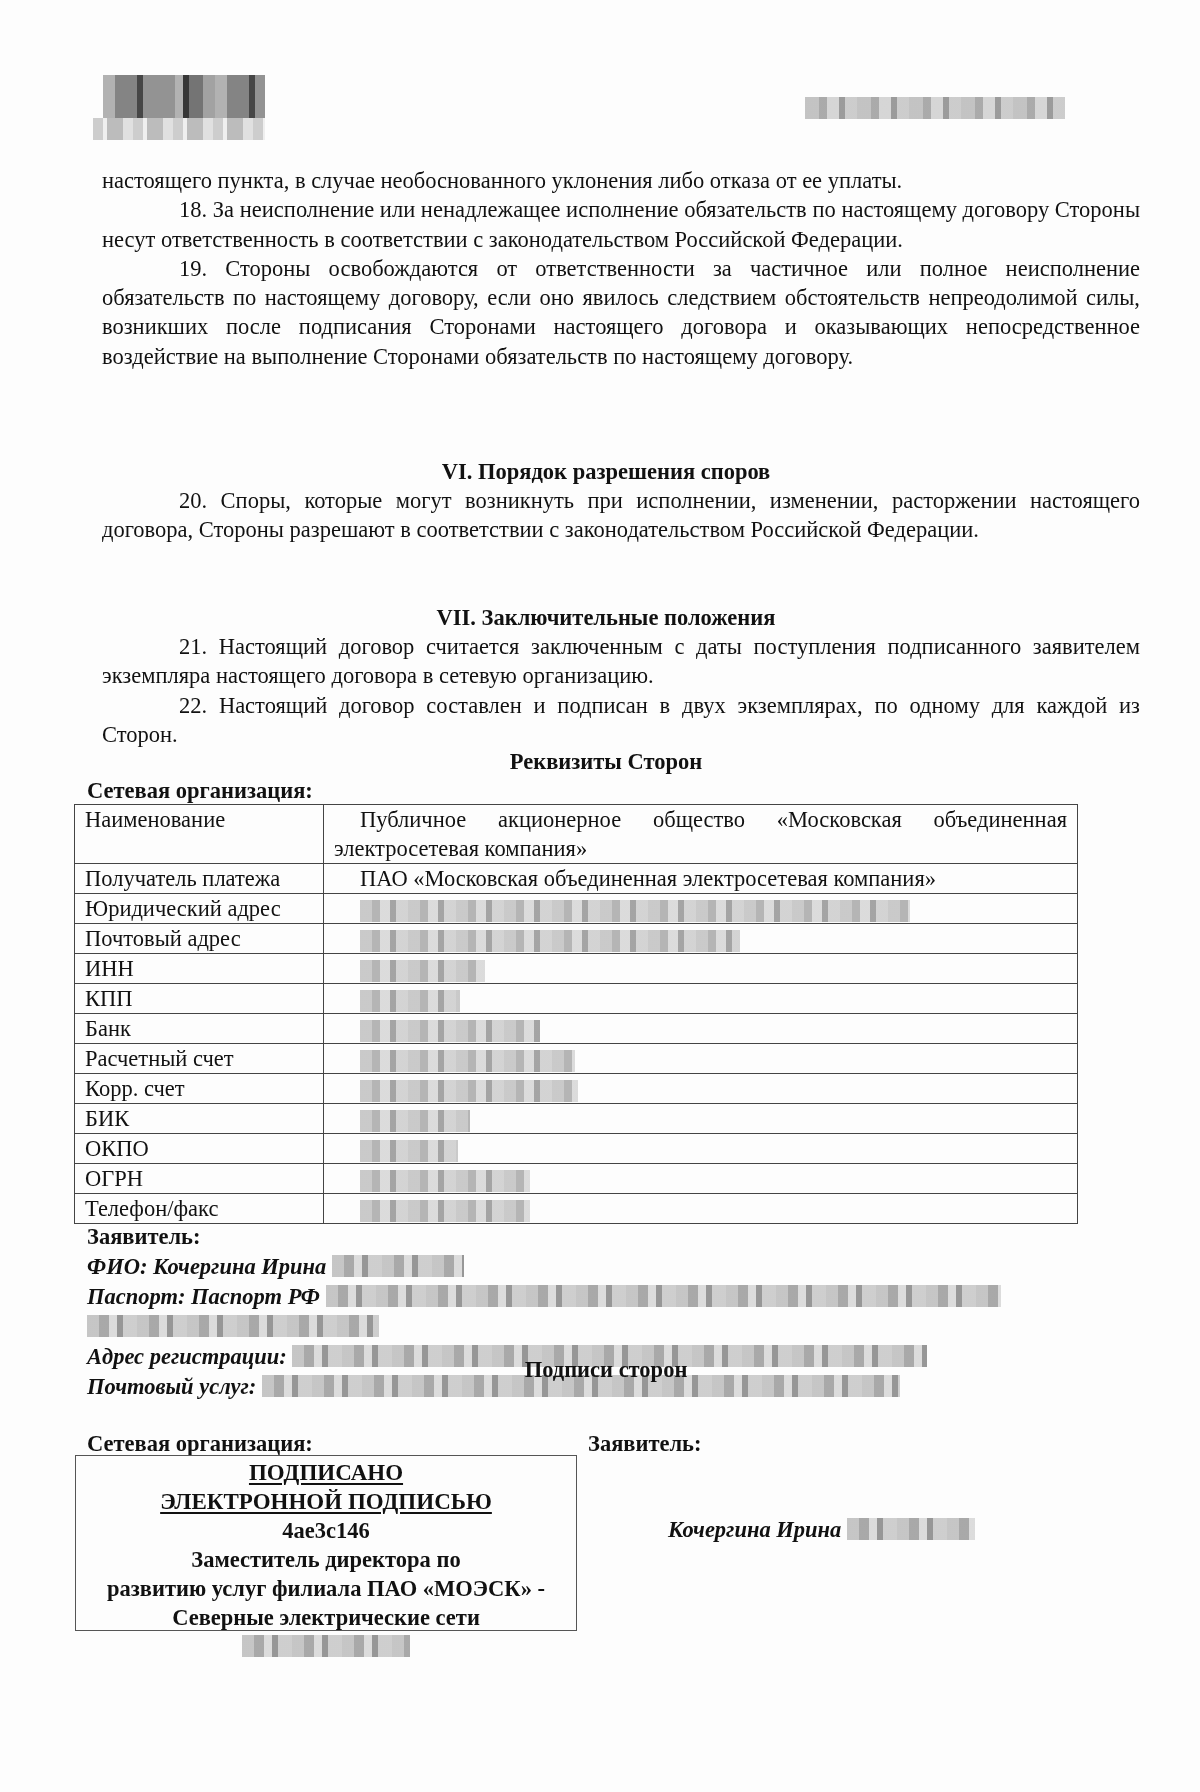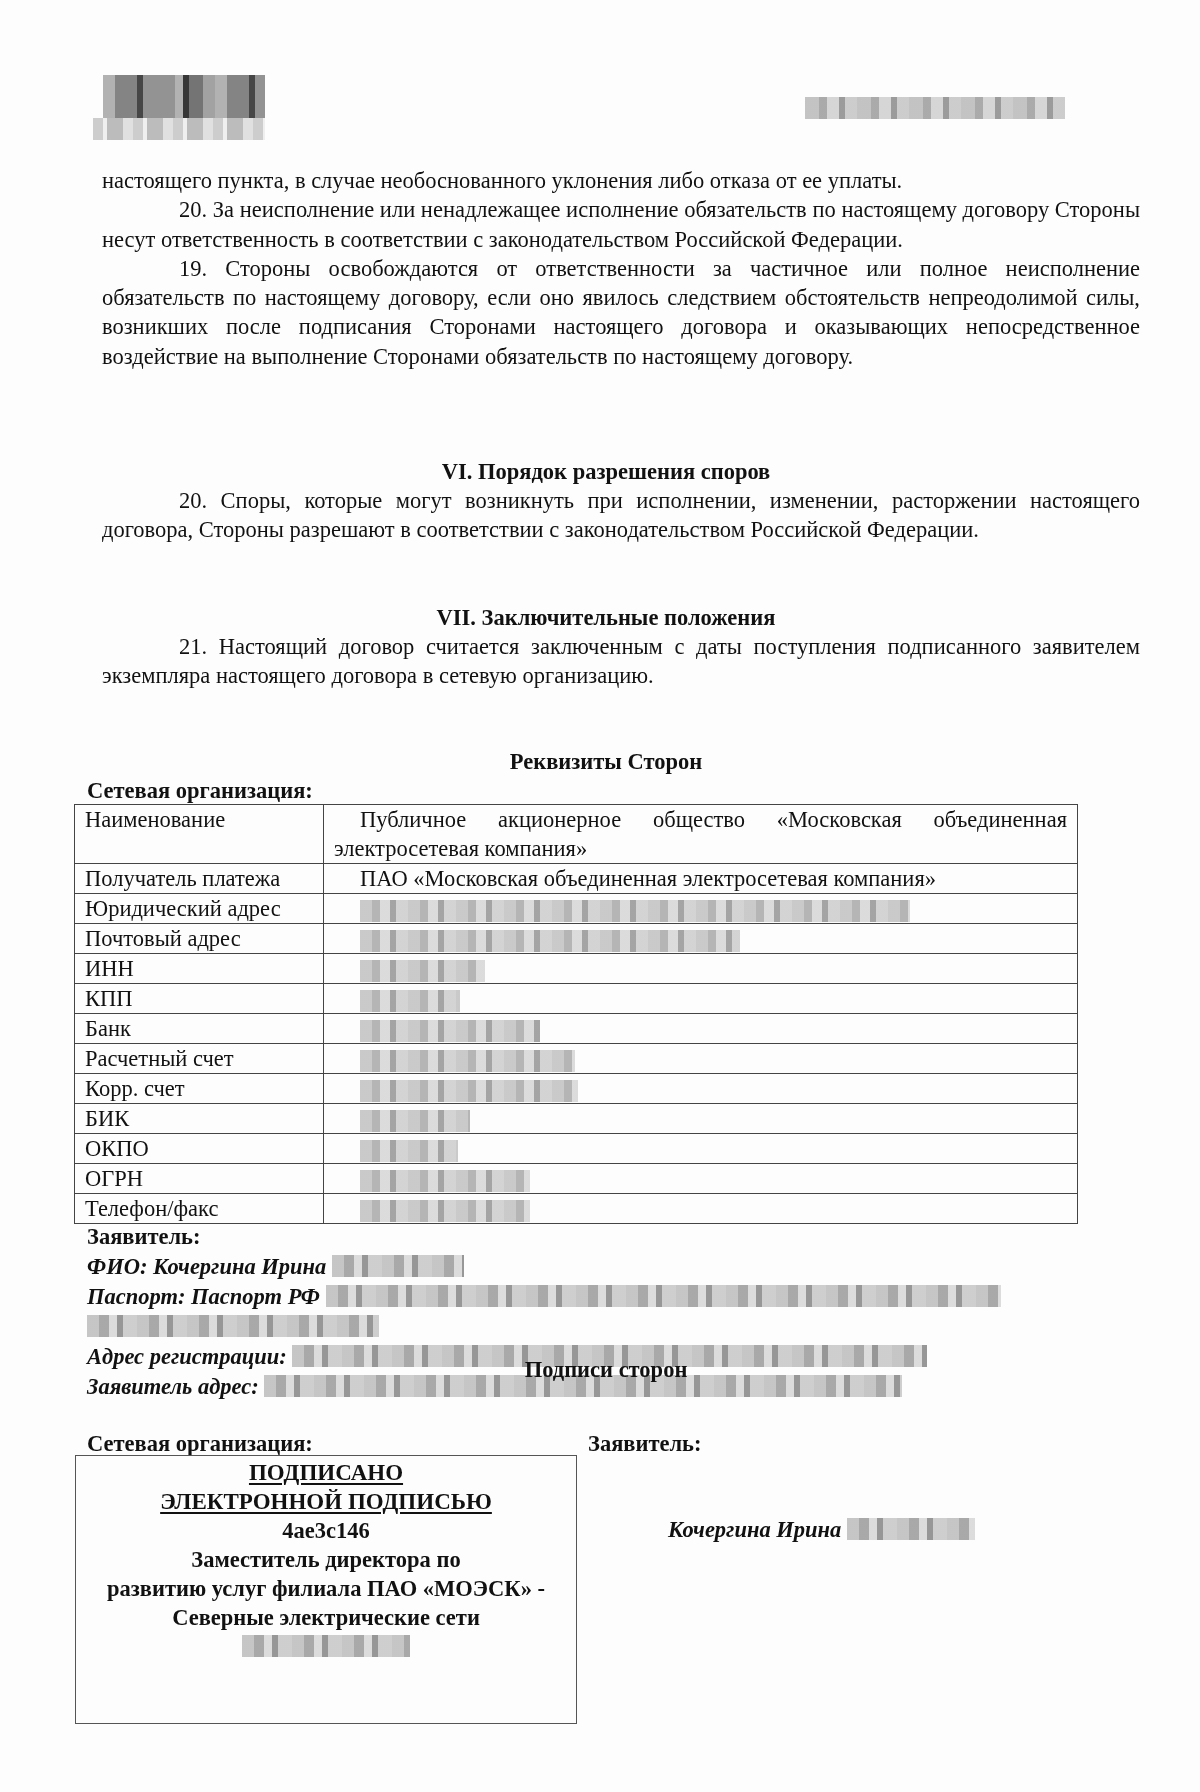--- a/index.html
+++ b/index.html
@@ -16,45 +16,46 @@
   .indent { text-indent: 77px; }
   .heading { position: absolute; left: 87px; width: 1038px; text-align: center; font-weight: bold; line-height: 29px; }
   .label-bold { position: absolute; font-weight: bold; line-height: 29px; }
   table.req { position: absolute; left: 74px; top: 804px; width: 1004px; border-collapse: collapse; }
   table.req td { border: 1.5px solid #444; padding: 0 10px; line-height: 29px; vertical-align: top; height: 28px; }
   table.req td.k { width: 228px; }
   table.req td.v { text-align: justify; padding-left: 36px; }
   .cell-blur { display: inline-block; height: 22px; vertical-align: middle; background: repeating-linear-gradient(90deg,#bdbdbd 0 12px,#a3a3a3 12px 20px,#d3d3d3 20px 30px,#8e8e8e 30px 36px,#c9c9c9 36px 48px); opacity:.8; }
   .applicant { position: absolute; left: 87px; font-weight: bold; font-style: italic; line-height: 29.5px; }
   .inline-blur { display: inline-block; height: 22px; vertical-align: -3px; background: repeating-linear-gradient(90deg,#bcbcbc 0 12px,#9a9a9a 12px 22px,#d6d6d6 22px 30px,#858585 30px 36px,#c6c6c6 36px 50px); opacity:.85; }
-  .sig-box { position: absolute; left: 75px; top: 1455px; width: 502px; height: 269px; border: 1.5px solid #555; box-sizing: border-box; text-align: center; font-weight: bold; line-height: 29px; padding-top: 2px; }
+  .sig-box { position: absolute; left: 75px; top: 1455px; width: 502px; height: 176px; border: 1.5px solid #555; box-sizing: border-box; text-align: center; font-weight: bold; line-height: 29px; padding-top: 2px; }
   .sig-box .u { text-decoration: underline; text-decoration-thickness: 2px; text-underline-offset: 3px; font-size: 23px; }
   .sig-box .i { }
   .applicant-sig { position: absolute; left: 668px; top: 1515px; font-weight: bold; font-style: italic; line-height: 29px; }
 </style>
 </head>
 <body>
 
 <div class="blur logo-blur"></div>
 <div class="blur ref-blur"></div>
 
 <div class="text-block" style="top:166px;">
   <p class="p">настоящего пункта, в случае необоснованного уклонения либо отказа от ее уплаты.</p>
-  <p class="p indent">20. За неисполнение или ненадлежащее исполнение обязательств по настоящему договору Стороны несут ответственность в соответствии с законодательством Российской Федерации.</p>
+  <p class="p indent">18. За неисполнение или ненадлежащее исполнение обязательств по настоящему договору Стороны несут ответственность в соответствии с законодательством Российской Федерации.</p>
   <p class="p indent">19. Стороны освобождаются от ответственности за частичное или полное неисполнение обязательств по настоящему договору, если оно явилось следствием обстоятельств непреодолимой силы, возникших после подписания Сторонами настоящего договора и оказывающих непосредственное воздействие на выполнение Сторонами обязательств по настоящему договору.</p>
 </div>
 
 <div class="heading" style="top:457px;">VI. Порядок разрешения споров</div>
 <div class="text-block" style="top:486px;">
   <p class="p indent">20. Споры, которые могут возникнуть при исполнении, изменении, расторжении настоящего договора, Стороны разрешают в соответствии с законодательством Российской Федерации.</p>
 </div>
 
 <div class="heading" style="top:603px;">VII. Заключительные положения</div>
 <div class="text-block" style="top:632px;">
   <p class="p indent">21. Настоящий договор считается заключенным с даты поступления подписанного заявителем экземпляра настоящего договора в сетевую организацию.</p>
+  <p class="p indent">22. Настоящий договор составлен и подписан в двух экземплярах, по одному для каждой из Сторон.</p>
 </div>
 
 <div class="heading" style="top:747px;">Реквизиты Сторон</div>
 <div class="label-bold" style="left:87px; top:776px;">Сетевая организация:</div>
 
 <table class="req">
   <tbody id="req-body">
       <tr>
         <td class="k">Наименование</td>
         <td class="v" style="padding-left: 10px; text-indent: 26px;">Публичное акционерное общество «Московская объединенная электросетевая компания»</td>
@@ -120,21 +121,21 @@
   <span class="inline-blur" style="width:675px;"></span>
 </div>
 <div class="applicant" style="top:1312px;">
   <span class="inline-blur" style="width:292px;"></span>
 </div>
 <div class="applicant" style="top:1342px;">
   <span>Адрес регистрации:</span>
   <span class="inline-blur" style="width:635px;"></span>
 </div>
 <div class="applicant" style="top:1372px;">
-  <span>Заявитель адрес:</span>
+  <span>Почтовый услуг:</span>
   <span class="inline-blur" style="width:638px;"></span>
 </div>
 
 <div class="heading" style="top:1355px;">Подписи сторон</div>
 <div class="label-bold" style="left:87px; top:1429px;">Сетевая организация:</div>
 <div class="label-bold" style="left:588px; top:1429px;">Заявитель:</div>
 
 <div class="sig-box">
   <div class="u">ПОДПИСАНО</div>
   <div class="u">ЭЛЕКТРОННОЙ ПОДПИСЬЮ</div>

